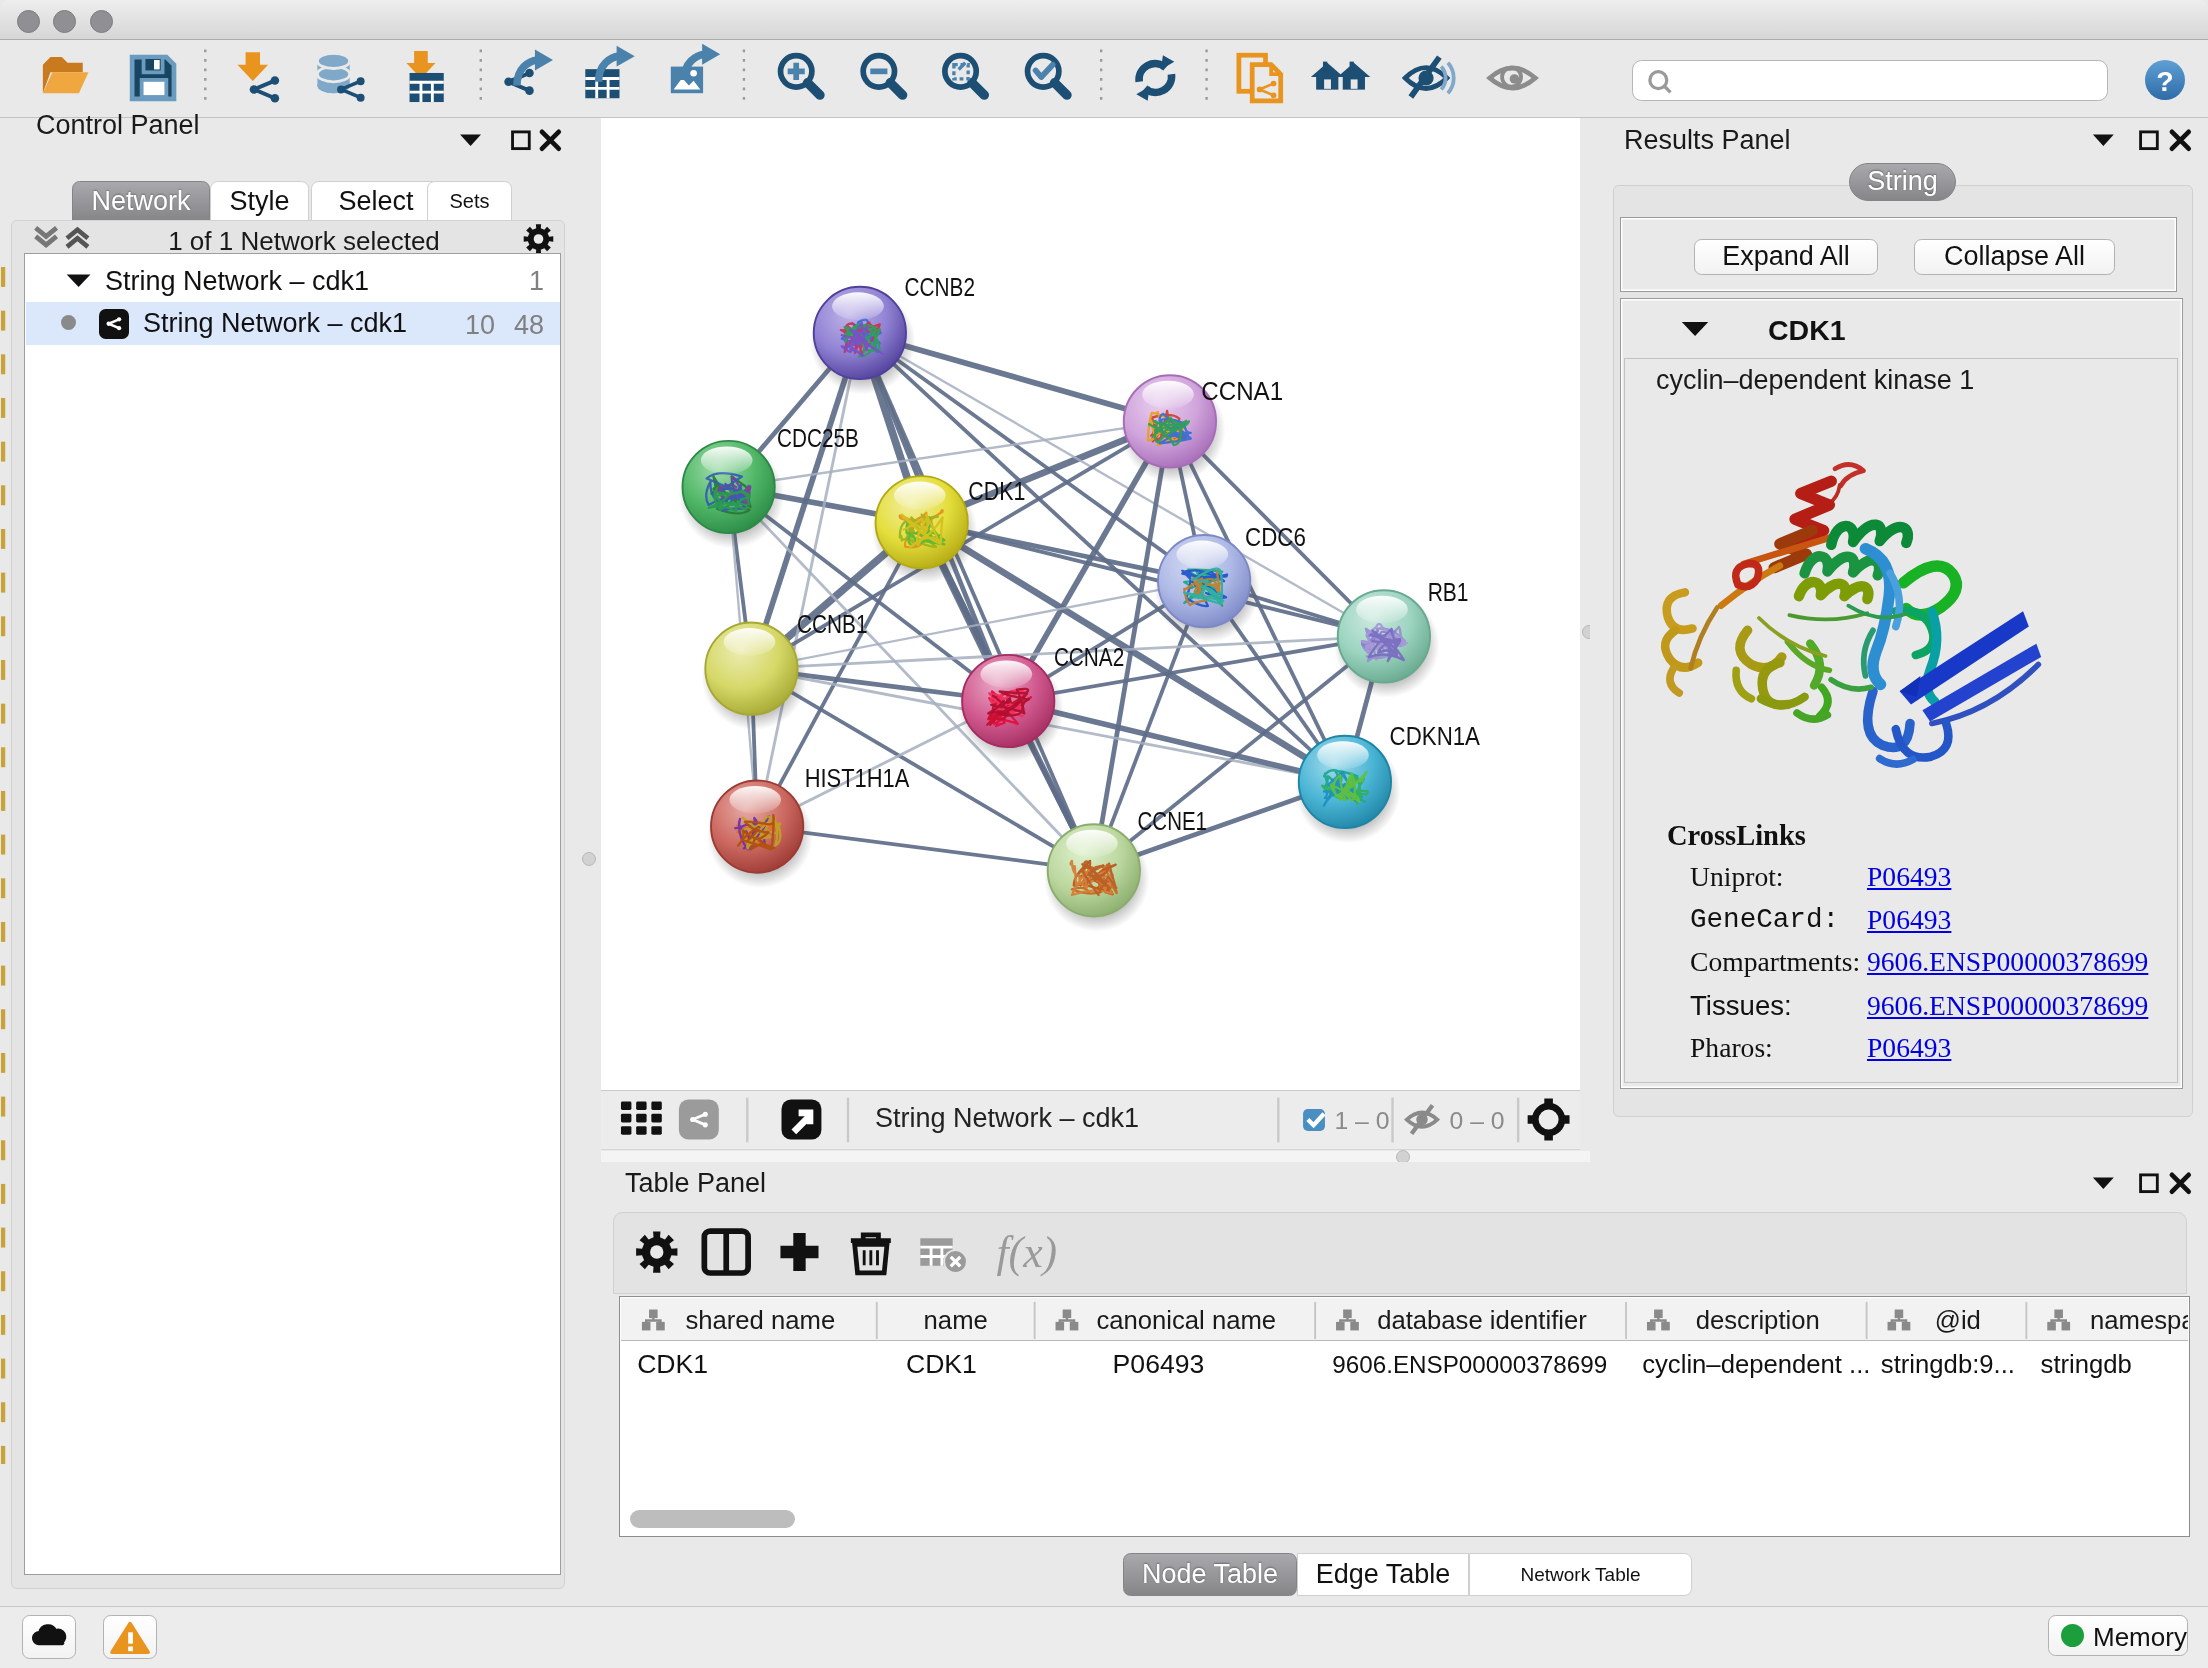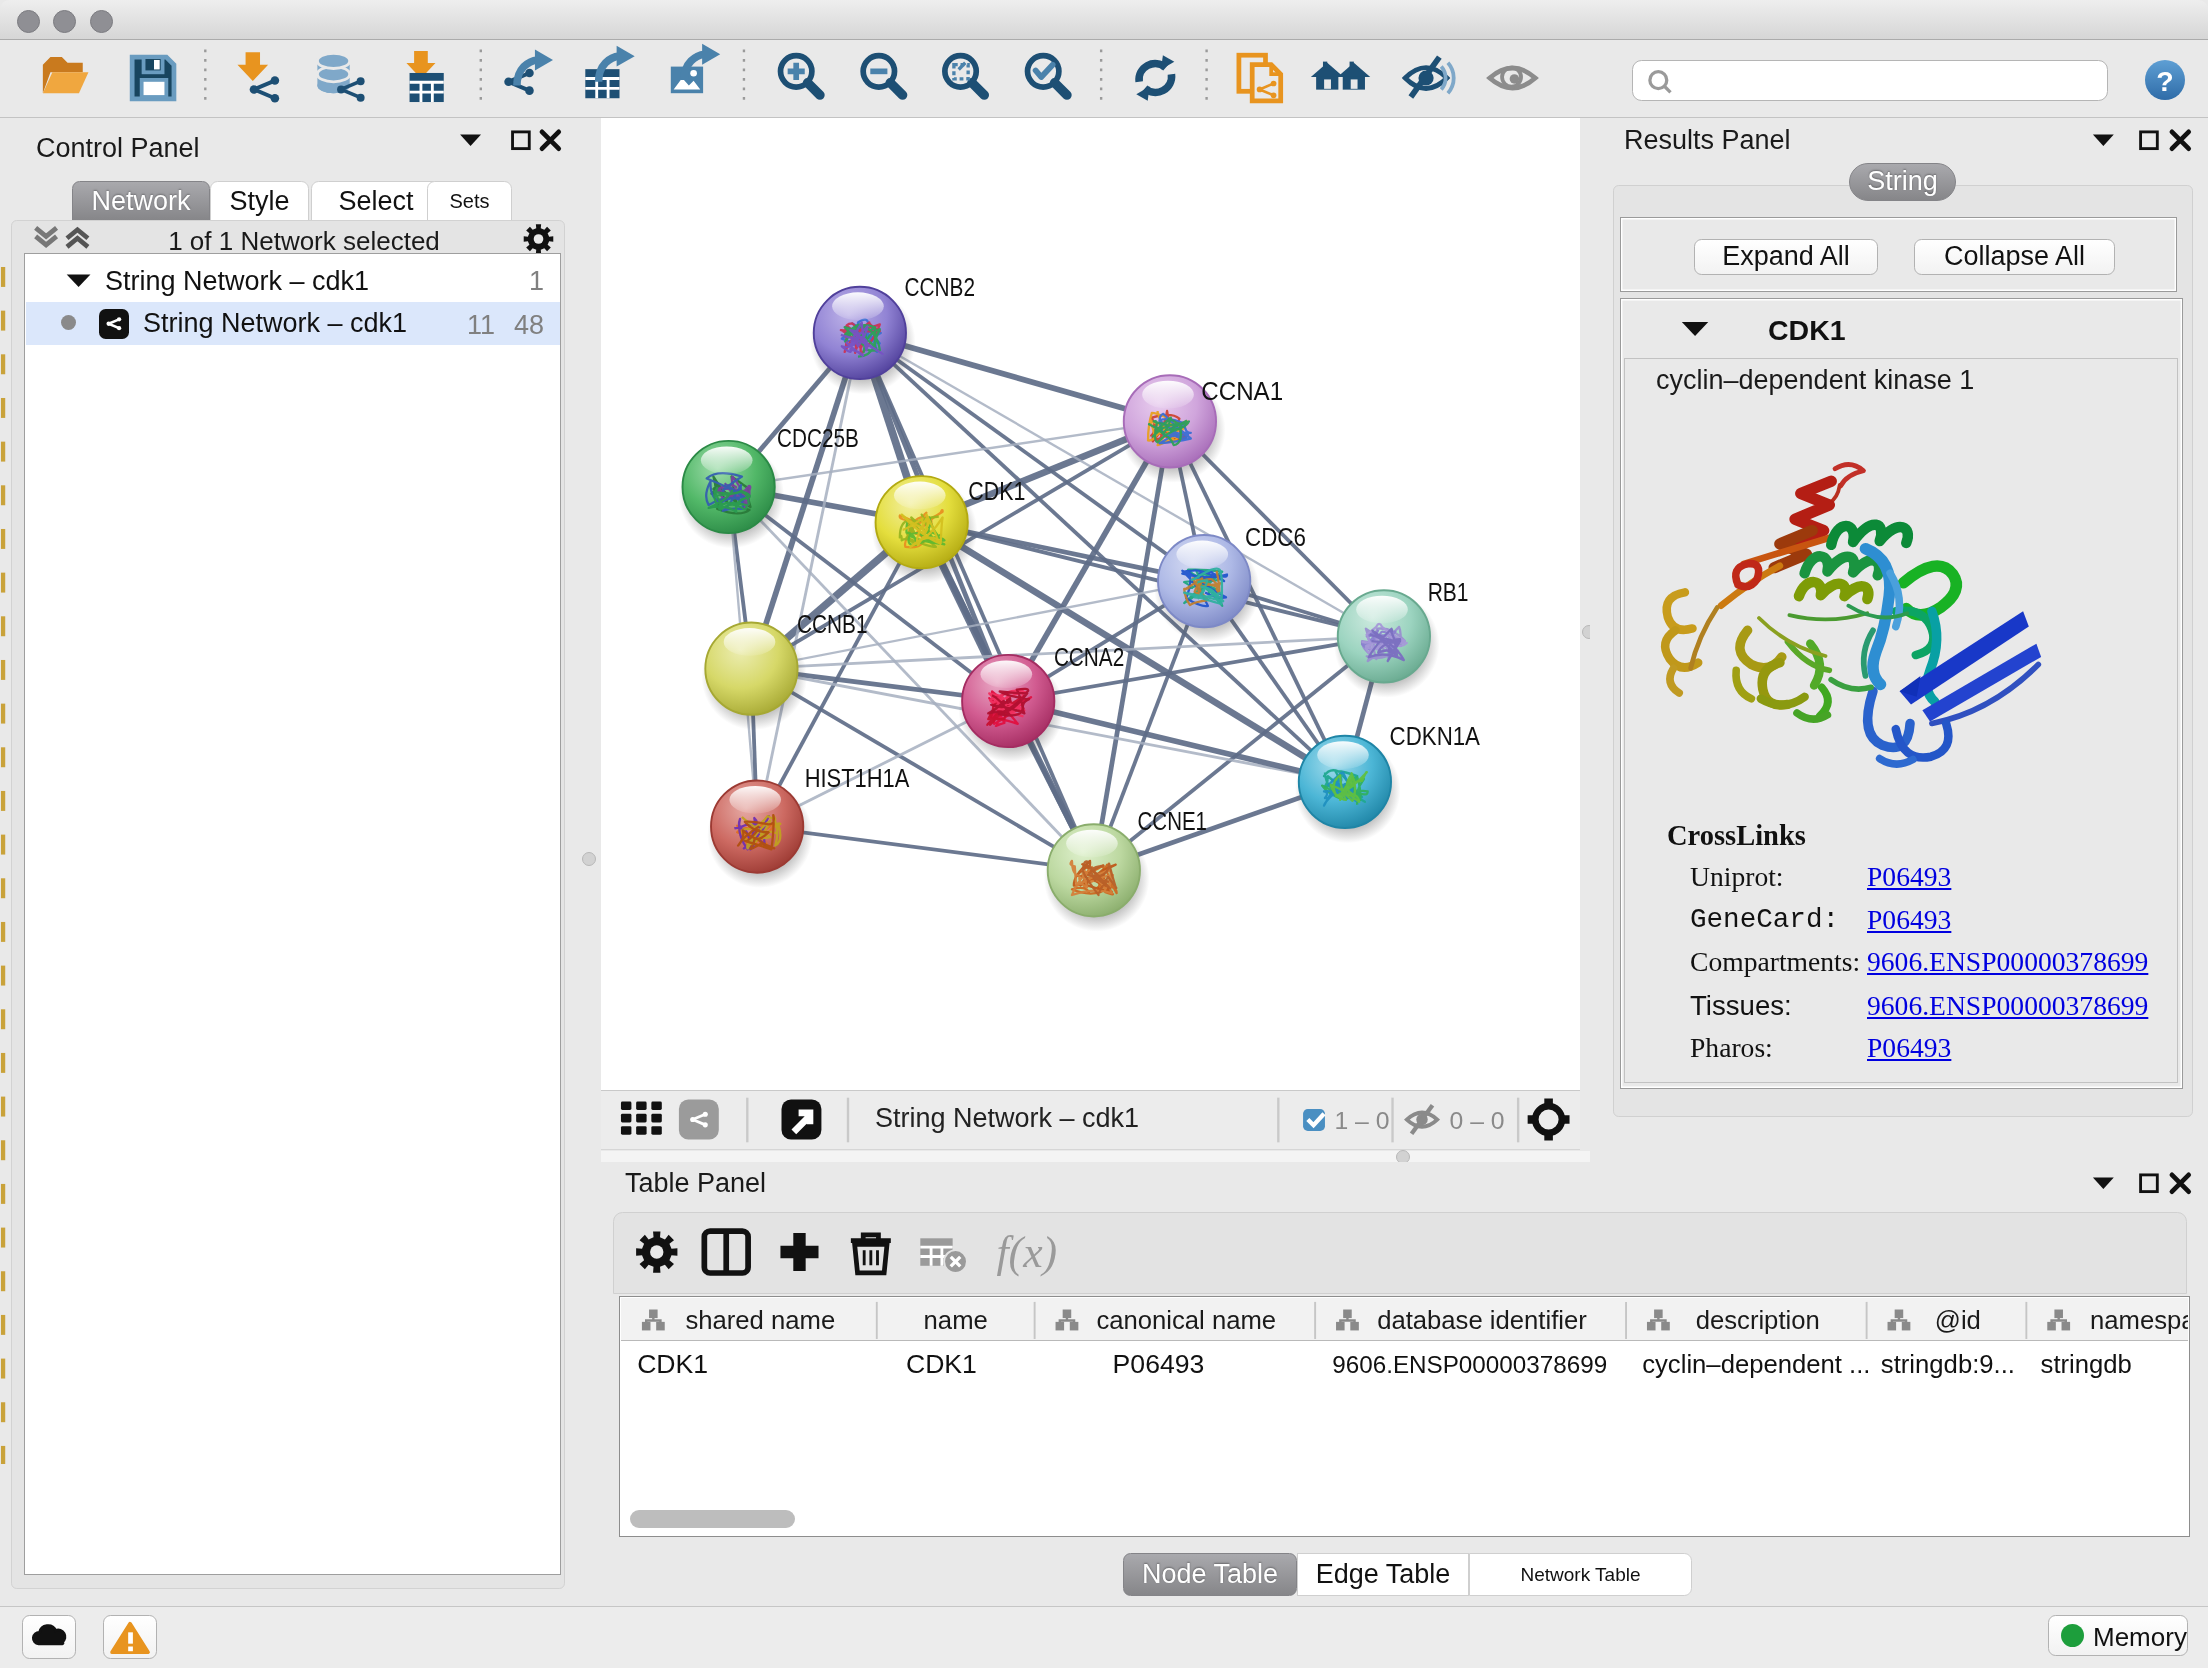--- a/index.html
+++ b/index.html
@@ -110,21 +110,21 @@
       <line x1="1269" y1="10" x2="1269" y2="70" stroke="#9a9a9a" stroke-width="2.5" stroke-dasharray="3 7"></line>
     </svg>
     <div class="abs" style="left:1632px;top:60px;width:476px;height:41px;background:#fff;border:1.9px solid #b5b5b5;border-radius:9.5px"></div>
     <svg style="position:absolute;left:1644px;top:67px" width="38" height="30" viewBox="0 0 40 32">
       <circle cx="15" cy="14" r="9" fill="none" stroke="#9a9a9a" stroke-width="3.5"></circle>
       <line x1="21" y1="20" x2="28" y2="27" stroke="#9a9a9a" stroke-width="3.5"></line>
     </svg>
     <div class="abs" style="left:2145px;top:60px;width:40px;height:40px;border-radius:50%;background:linear-gradient(#5e9fd4,#2f6ca8)"></div>
     <div class="t" style="left:2145px;top:65px;width:40px;text-align:center;font-size:28.5px;font-weight:bold;color:#fff">?</div>
     <div class="abs" style="left:9.5px;top:118px;width:555px;height:1482px;background:#e9e9e9"></div>
-    <div class="t" style="left:36px;top:133px;font-size:27px;color:#1a1a1a">Control Panel</div>
+    <div class="t" style="left:36px;top:110px;font-size:27px;color:#1a1a1a">Control Panel</div>
     <svg style="position:absolute;left:438px;top:126px" width="143" height="28.5" viewBox="0 0 150 30">
       <path d="M 23 8.95 h 22 l -11 12.100000000000001 z" fill="#111"></path>
       <rect x="78.2" y="6.199999999999999" width="17.6" height="17.6" fill="none" stroke="#111" stroke-width="3"></rect>
       <path d="M 109.2 6.199999999999999 l 17.6 17.6 m 0 -17.6 l -17.6 17.6" stroke="#111" stroke-width="5" stroke-linecap="round"></path>
     </svg>
     <div class="btn graytab" style="left:72px;top:181px;width:138px;height:40px;border-radius:7.6px 7.6px 0 0;font-size:27px;line-height:38px;color:#fff;text-shadow:0 -1px 1.9px rgba(0,0,0,0.3)">Network</div>
     <div class="btn whitetab" style="left:210px;top:181px;width:99px;height:52px;border-radius:7.6px 7.6px 0 0;font-size:27px;line-height:38px;">Style</div>
     <div class="btn whitetab" style="left:311px;top:181px;width:130px;height:40px;border-radius:7.6px 7.6px 0 0;font-size:27px;line-height:38px;">Select</div>
     <div class="btn whitetab" style="left:427px;top:181px;width:85px;height:40px;border-radius:7.6px 7.6px 0 0;font-size:20px;line-height:38px;">Sets</div>
     <div class="abs" style="left:11.4px;top:220px;width:554px;height:1369px;background:#e4e4e4;border:1px solid #d2d2d2;border-radius:5.7px"></div>
@@ -147,21 +147,21 @@
     <div class="abs" style="left:61px;top:315px;width:15px;height:15px;border-radius:50%;background:#8a8a8a"></div>
     <div class="abs" style="left:99px;top:309px;width:29.5px;height:29.5px;border-radius:6.7px;background:#111"></div>
     <svg style="position:absolute;left:99px;top:309px" width="29.5" height="29.5" viewBox="0 0 31 31">
       <line x1="21.125" y1="10.85" x2="10.100000000000001" y2="15.5" stroke="#fff" stroke-width="2.6"></line>
       <line x1="10.100000000000001" y1="15.5" x2="21.125" y2="20.15" stroke="#fff" stroke-width="2.6"></line>
       <circle cx="21.125" cy="10.85" r="2.25" fill="#fff"></circle>
       <circle cx="10.100000000000001" cy="15.5" r="2.25" fill="#fff"></circle>
       <circle cx="21.125" cy="20.15" r="2.25" fill="#fff"></circle>
     </svg>
     <div class="t" style="left:143px;top:308px;font-size:27px">String Network – cdk1</div>
-    <div class="t" style="left:409px;top:310px;width:86px;text-align:right;font-size:27px;color:#808080">11</div>
+    <div class="t" style="left:409px;top:310px;width:86px;text-align:right;font-size:27px;color:#808080">10</div>
     <div class="t" style="left:458px;top:310px;width:86px;text-align:right;font-size:27px;color:#808080">48</div>
     <svg style="position:absolute;left:0px;top:266px" width="7.6" height="1198" viewBox="0 0 8 1260">
       <rect x="1" y="0" width="4.5" height="21" fill="#c9a23a"></rect>
       <rect x="1" y="46" width="4.5" height="21" fill="#c9a23a"></rect>
       <rect x="1" y="92" width="4.5" height="21" fill="#c9a23a"></rect>
       <rect x="1" y="138" width="4.5" height="21" fill="#c9a23a"></rect>
       <rect x="1" y="184" width="4.5" height="21" fill="#c9a23a"></rect>
       <rect x="1" y="230" width="4.5" height="21" fill="#c9a23a"></rect>
       <rect x="1" y="276" width="4.5" height="21" fill="#c9a23a"></rect>
       <rect x="1" y="322" width="4.5" height="21" fill="#c9a23a"></rect>

